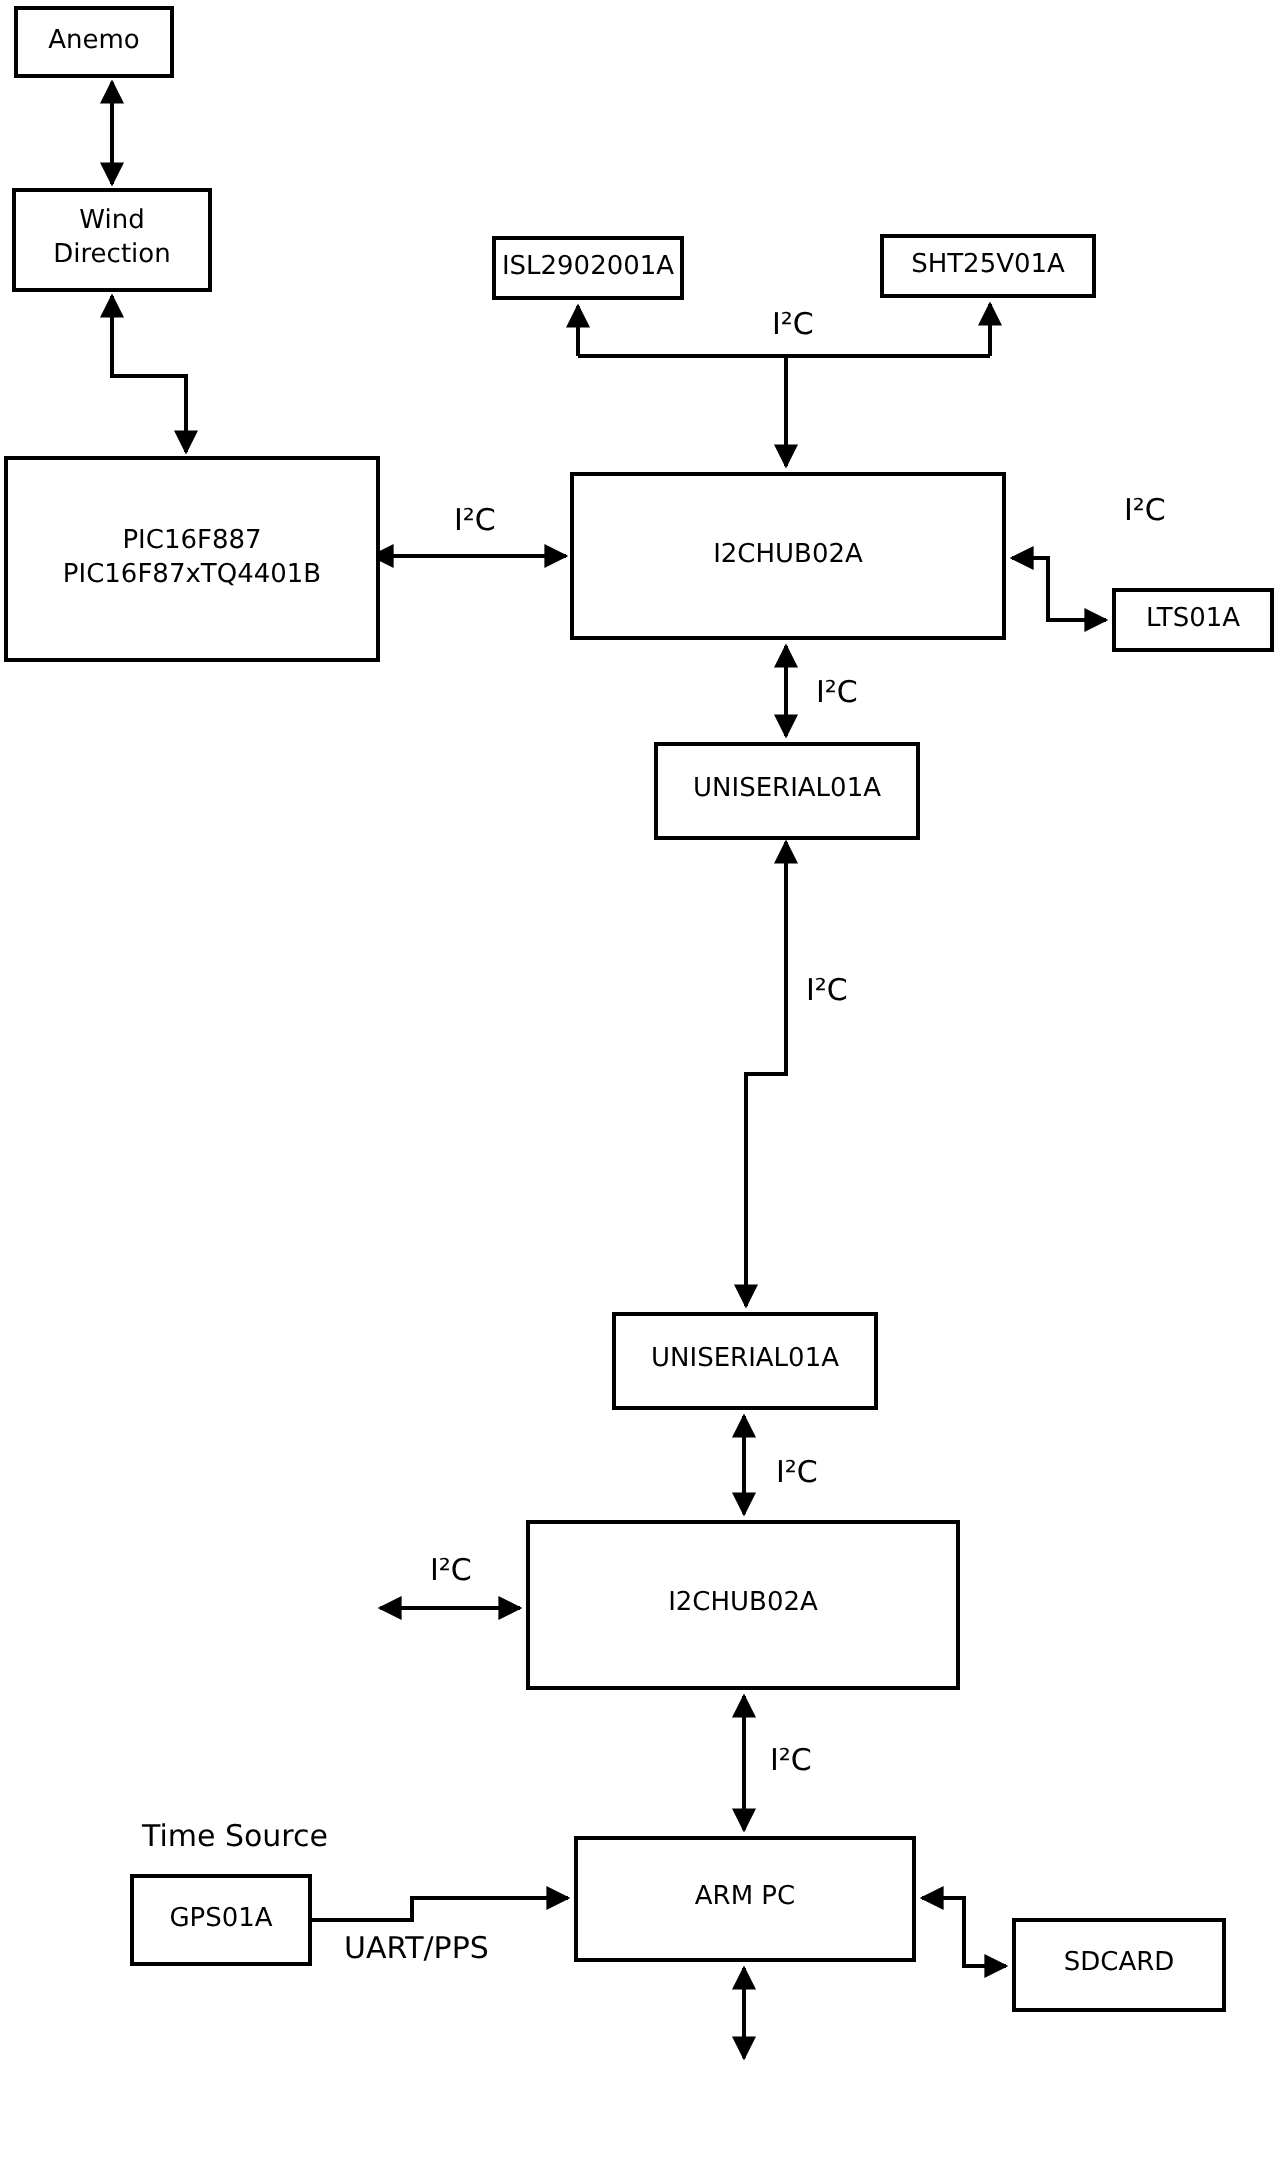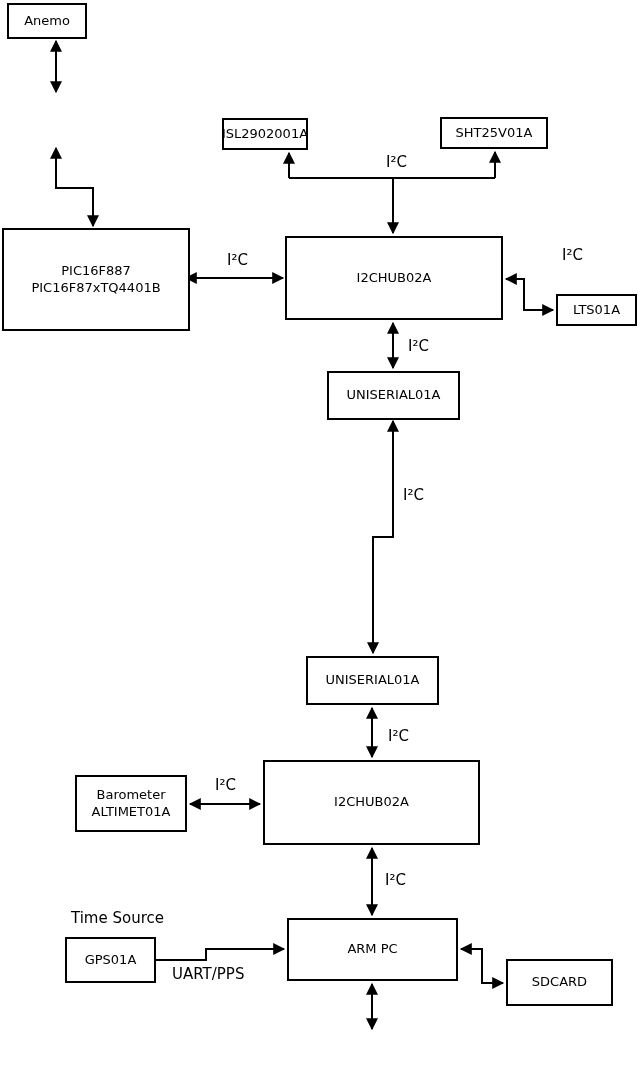--- a/index.html
+++ b/index.html
@@ -75,27 +75,31 @@
     <path d="M 372 848 L 372 915" marker-start="url(#ah)" marker-end="url(#ah)"></path>
     <path d="M 156 960 L 206 960 L 206 949 L 284 949" marker-end="url(#ah)"></path>
     <path d="M 461 949 L 482 949 L 482 983 L 503 983" marker-start="url(#ah)" marker-end="url(#ah)"></path>
     <path d="M 372 984 L 372 1029" marker-start="url(#ah)" marker-end="url(#ah)"></path>
   </svg>
 
   <div class="node" style="left:7px;top:3px;width:80px;height:36px">
     <span>Anemo</span>
   </div>
 
+  <div class="node" style="left:6px;top:94px;width:100px;height:52px">
+    <span>Wind</span>
+    <span>Direction</span>
+  </div>
 
   <div class="node" style="left:2px;top:228px;width:188px;height:103px">
     <span>PIC16F887</span>
     <span>PIC16F87xTQ4401B</span>
   </div>
 
-  <div class="node" style="left:222px;top:118px;width:86px;height:32px">
+  <div class="node" style="left:246px;top:118px;width:96px;height:32px">
     <span>ISL2902001A</span>
   </div>
 
   <div class="node" style="left:440px;top:117px;width:108px;height:32px">
     <span>SHT25V01A</span>
   </div>
 
   <div class="node" style="left:285px;top:236px;width:218px;height:84px">
     <span>I2CHUB02A</span>
   </div>
@@ -109,24 +113,20 @@
   </div>
 
   <div class="node" style="left:306px;top:656px;width:133px;height:49px">
     <span>UNISERIAL01A</span>
   </div>
 
   <div class="node" style="left:263px;top:760px;width:217px;height:85px">
     <span>I2CHUB02A</span>
   </div>
 
-  <div class="node" style="left:75px;top:775px;width:112px;height:57px">
-    <span>Barometer</span>
-    <span>ALTIMET01A</span>
-  </div>
 
   <div class="node" style="left:65px;top:937px;width:91px;height:46px">
     <span>GPS01A</span>
   </div>
 
   <div class="node" style="left:287px;top:918px;width:171px;height:63px">
     <span>ARM PC</span>
   </div>
 
   <div class="node" style="left:506px;top:959px;width:107px;height:47px">

